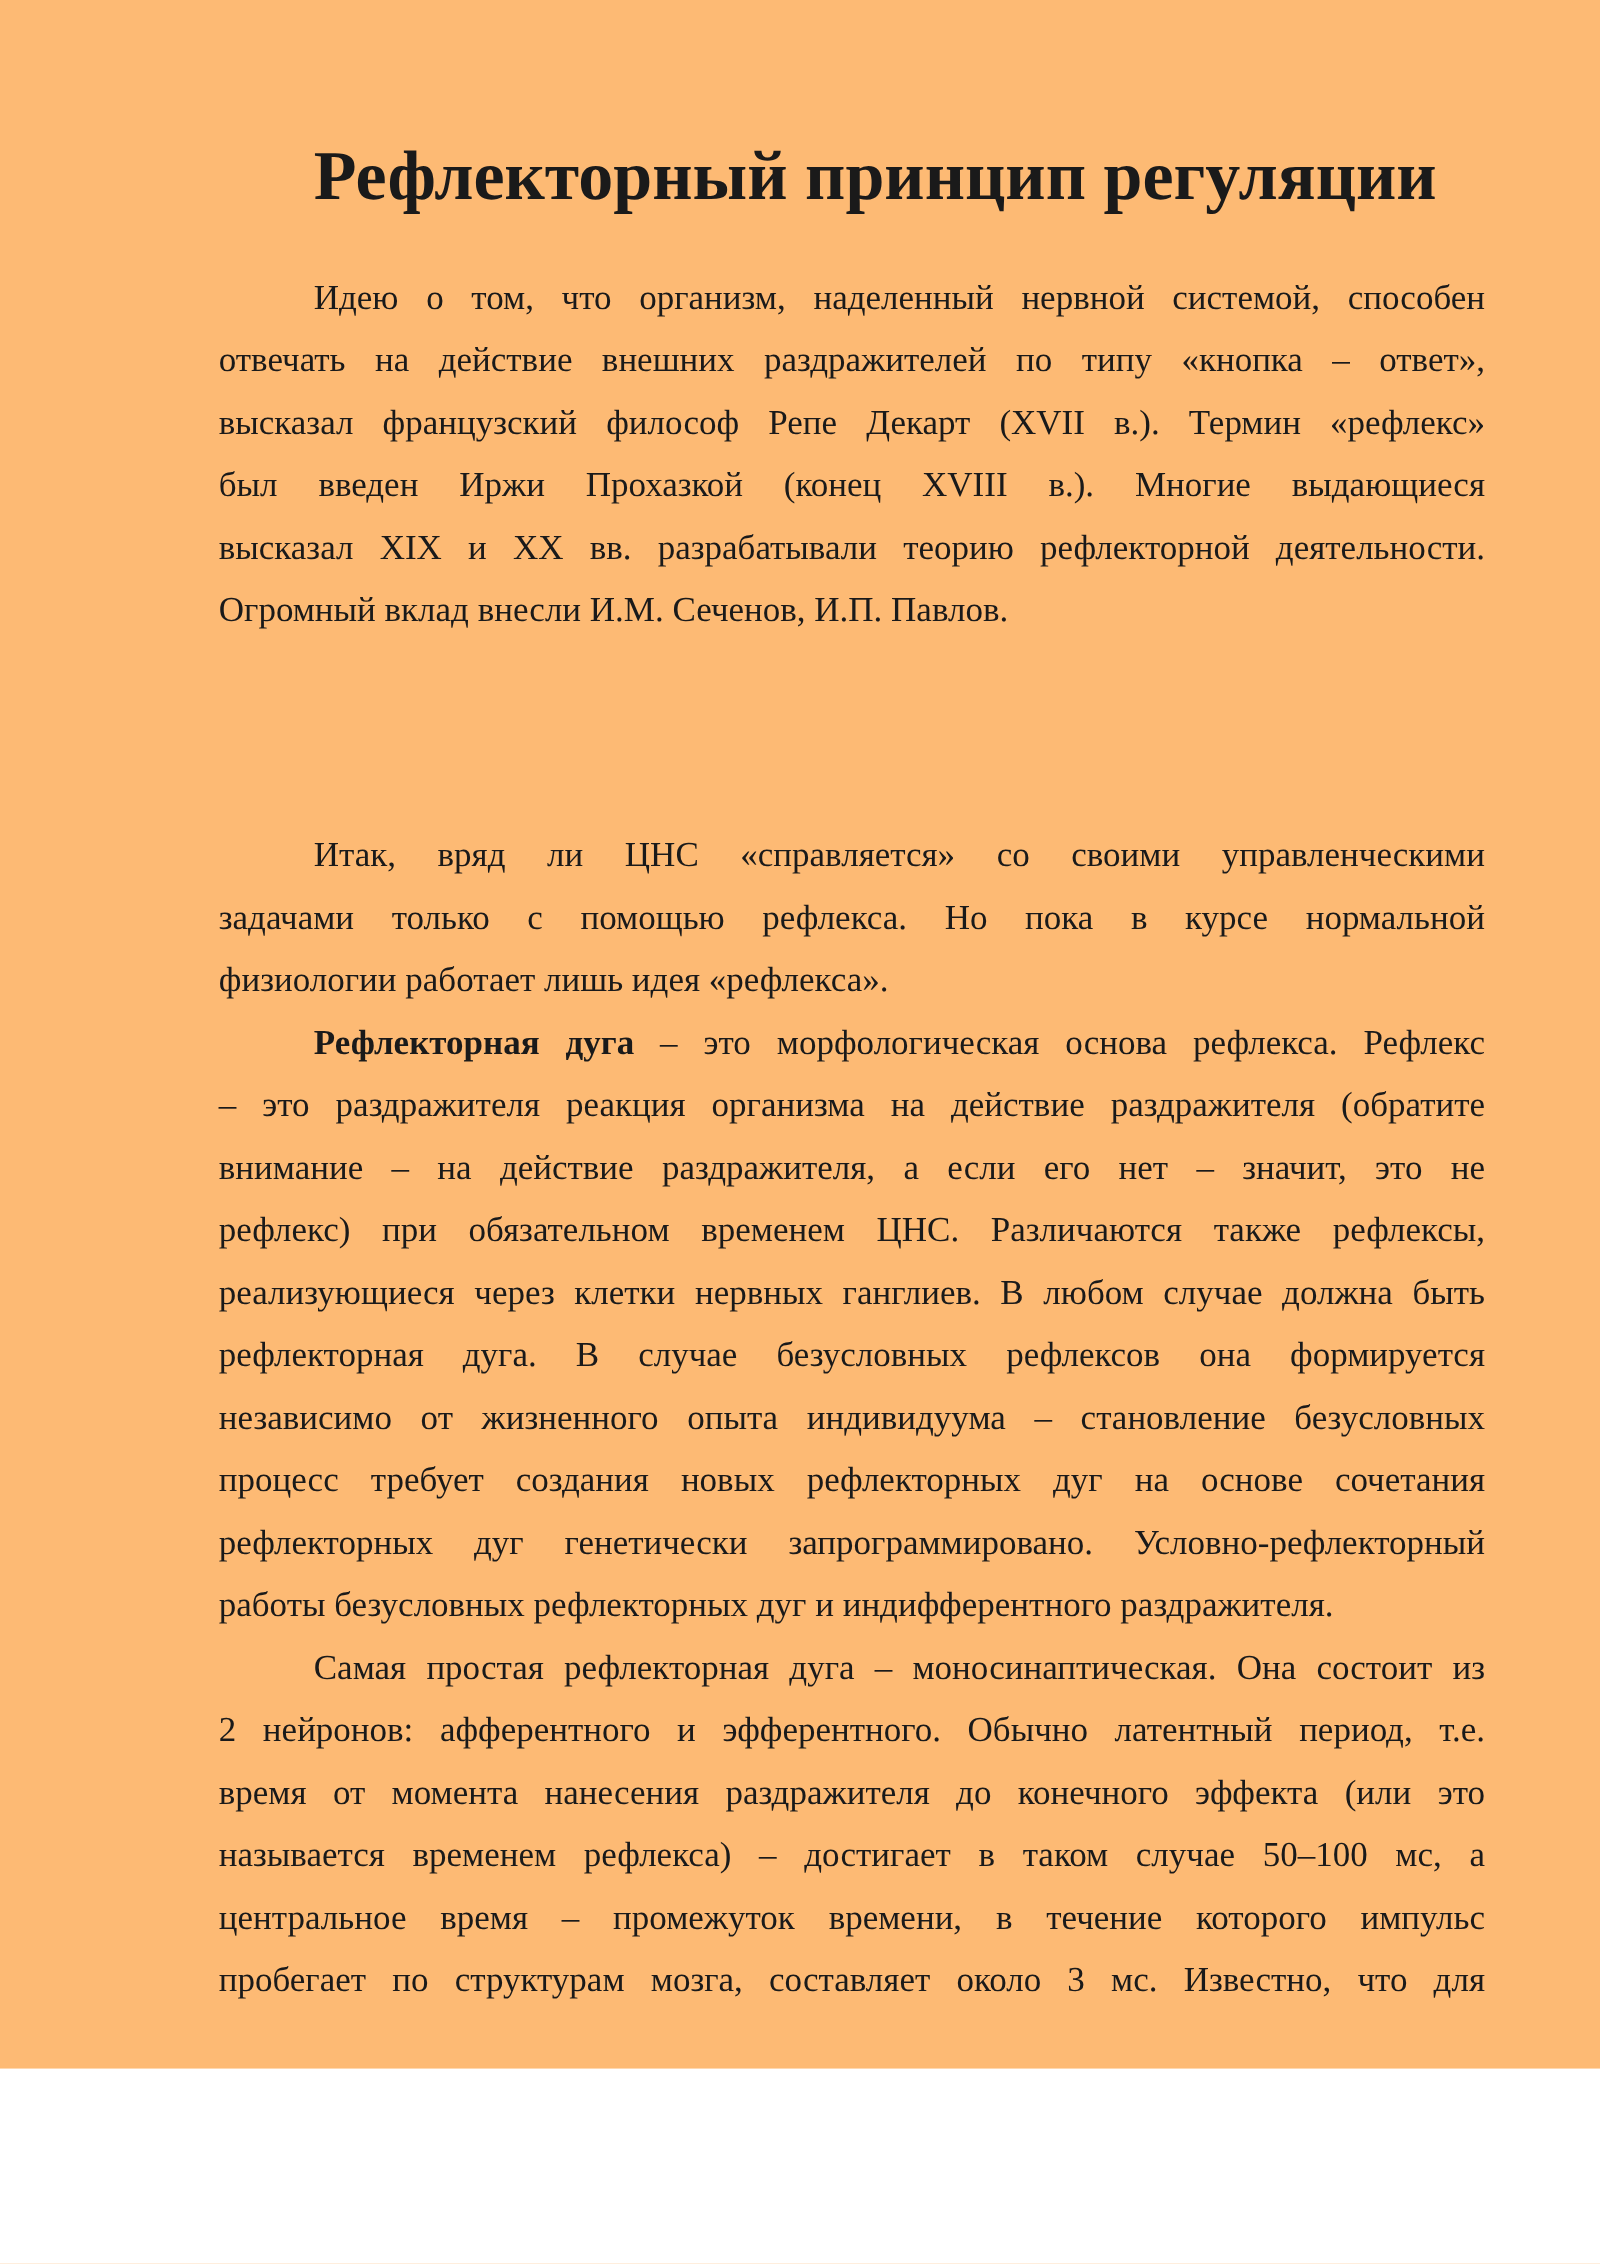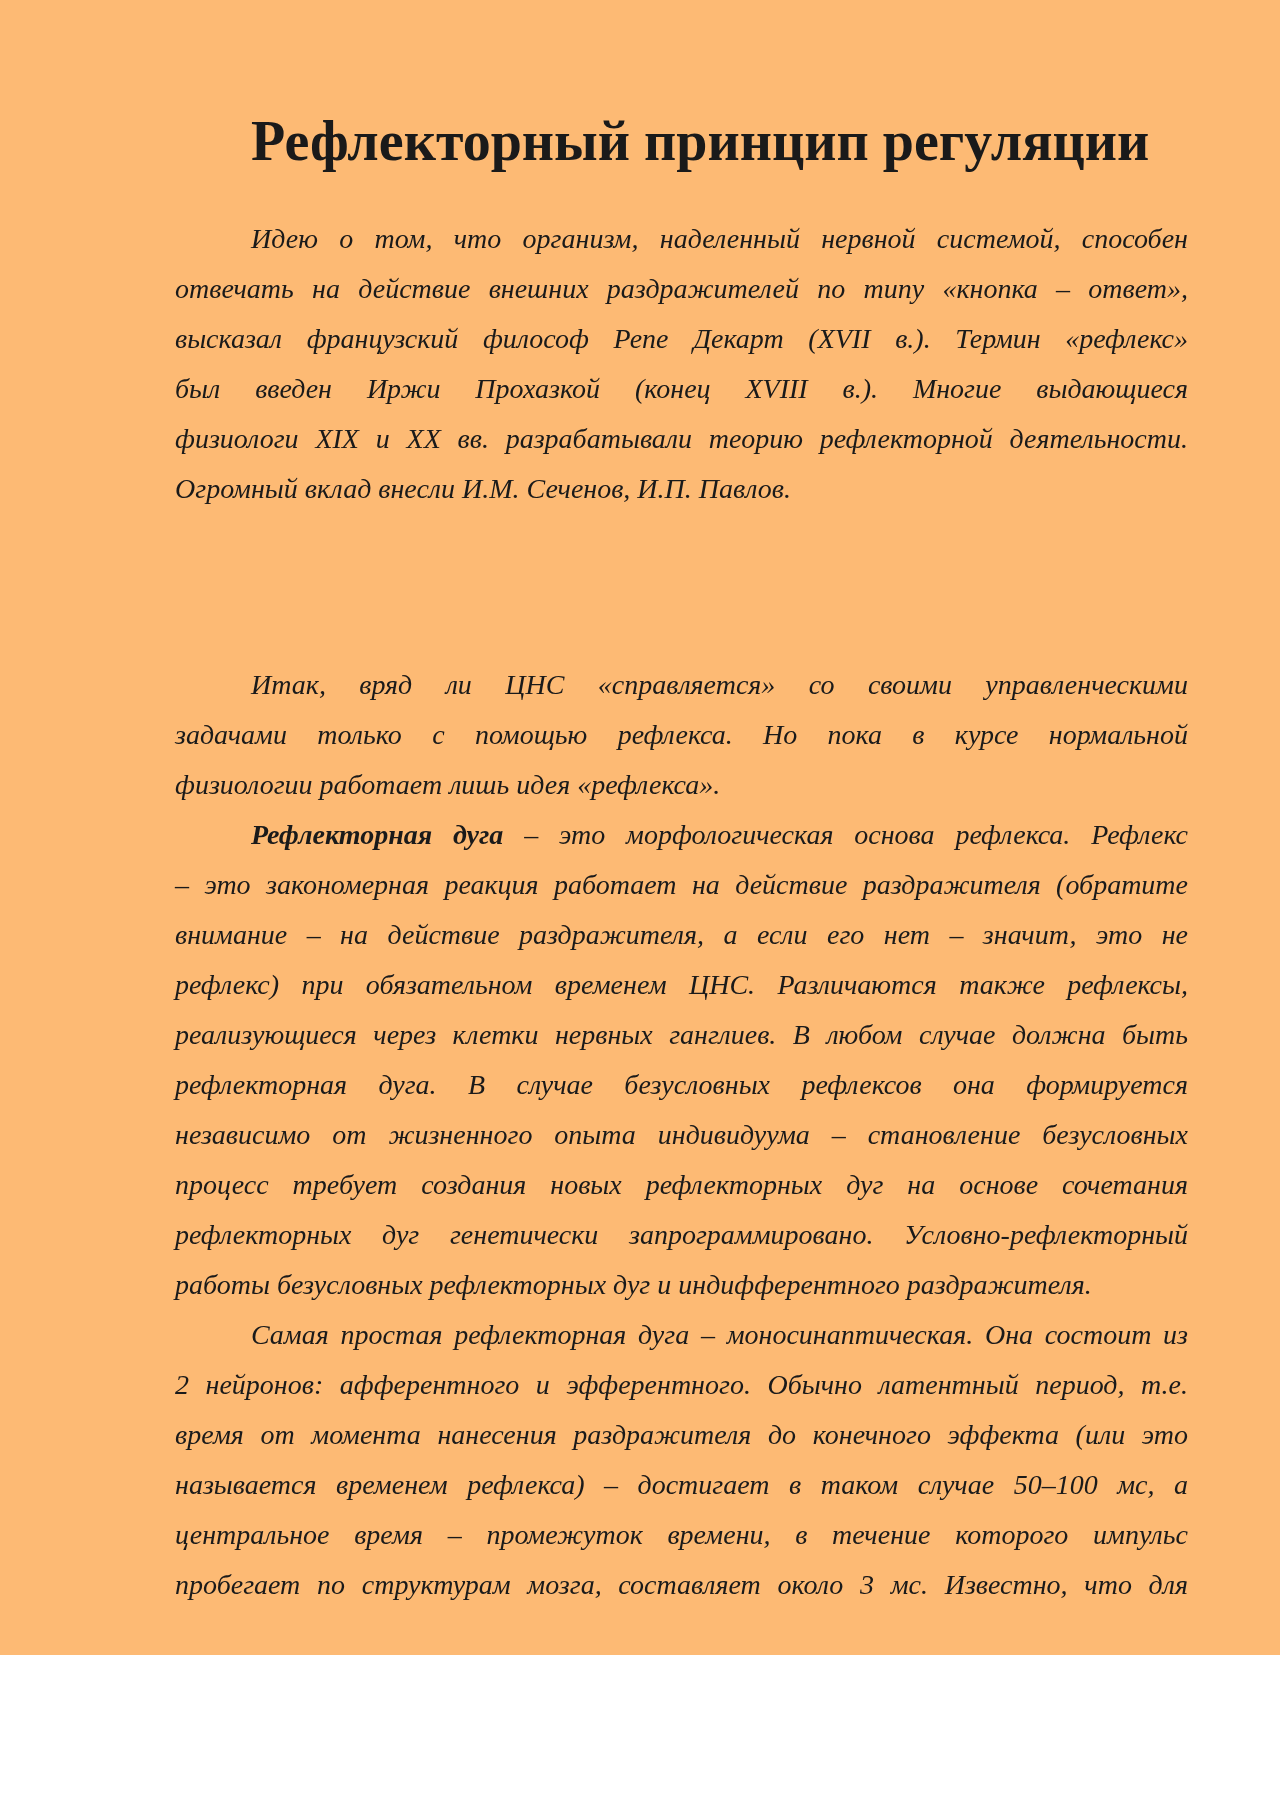--- a/index.html
+++ b/index.html
@@ -21,21 +21,20 @@
     overflow: hidden;
   }
   .doc-title {
     font-weight: bold;
     text-indent: 76px;
     margin: 0 0 48px 0;
     text-align: left;
   }
   .para {
     margin: 0;
-    font-style: italic;
   }
   .line {
     text-align: justify;
     text-align-last: justify;
     white-space: normal;
   }
   .line.last {
     text-align-last: left;
   }
   .line.first {
@@ -53,35 +52,35 @@
 
 <div class="page">
 
   <h1 class="doc-title">Рефлекторный принцип регуляции</h1>
 
   <div class="para">
     <div class="line first">Идею о том, что организм, наделенный нервной системой, способен</div>
     <div class="line">отвечать на действие внешних раздражителей по типу «кнопка – ответ»,</div>
     <div class="line">высказал французский философ Репе Декарт (XVII в.). Термин «рефлекс»</div>
     <div class="line">был введен Иржи Прохазкой (конец XVIII в.). Многие выдающиеся</div>
-    <div class="line">физиологи XIX и XX вв. разрабатывали теорию рефлекторной деятельности.</div>
+    <div class="line">высказал XIX и XX вв. разрабатывали теорию рефлекторной деятельности.</div>
     <div class="line last">Огромный вклад внесли И.М. Сеченов, И.П. Павлов.</div>
   </div>
 
   <div class="blank-gap"></div>
 
   <div class="para">
     <div class="line first">Итак, вряд ли ЦНС «справляется» со своими управленческими</div>
     <div class="line">задачами только с помощью рефлекса. Но пока в курсе нормальной</div>
     <div class="line last">физиологии работает лишь идея «рефлекса».</div>
   </div>
 
   <div class="para">
     <div class="line first"><span class="bold">Рефлекторная дуга</span><span> – это морфологическая основа рефлекса. Рефлекс</span></div>
-    <div class="line">– это закономерная реакция работает на действие раздражителя (обратите</div>
+    <div class="line">– это раздражителя реакция организма на действие раздражителя (обратите</div>
     <div class="line">внимание – на действие раздражителя, а если его нет – значит, это не</div>
     <div class="line">рефлекс) при обязательном временем ЦНС. Различаются также рефлексы,</div>
     <div class="line">реализующиеся через клетки нервных ганглиев. В любом случае должна быть</div>
     <div class="line">рефлекторная дуга. В случае безусловных рефлексов она формируется</div>
     <div class="line">независимо от жизненного опыта индивидуума – становление безусловных</div>
     <div class="line">процесс требует создания новых рефлекторных дуг на основе сочетания</div>
     <div class="line">рефлекторных дуг генетически запрограммировано. Условно-рефлекторный</div>
     <div class="line last">работы безусловных рефлекторных дуг и индифферентного раздражителя.</div>
   </div>
 

